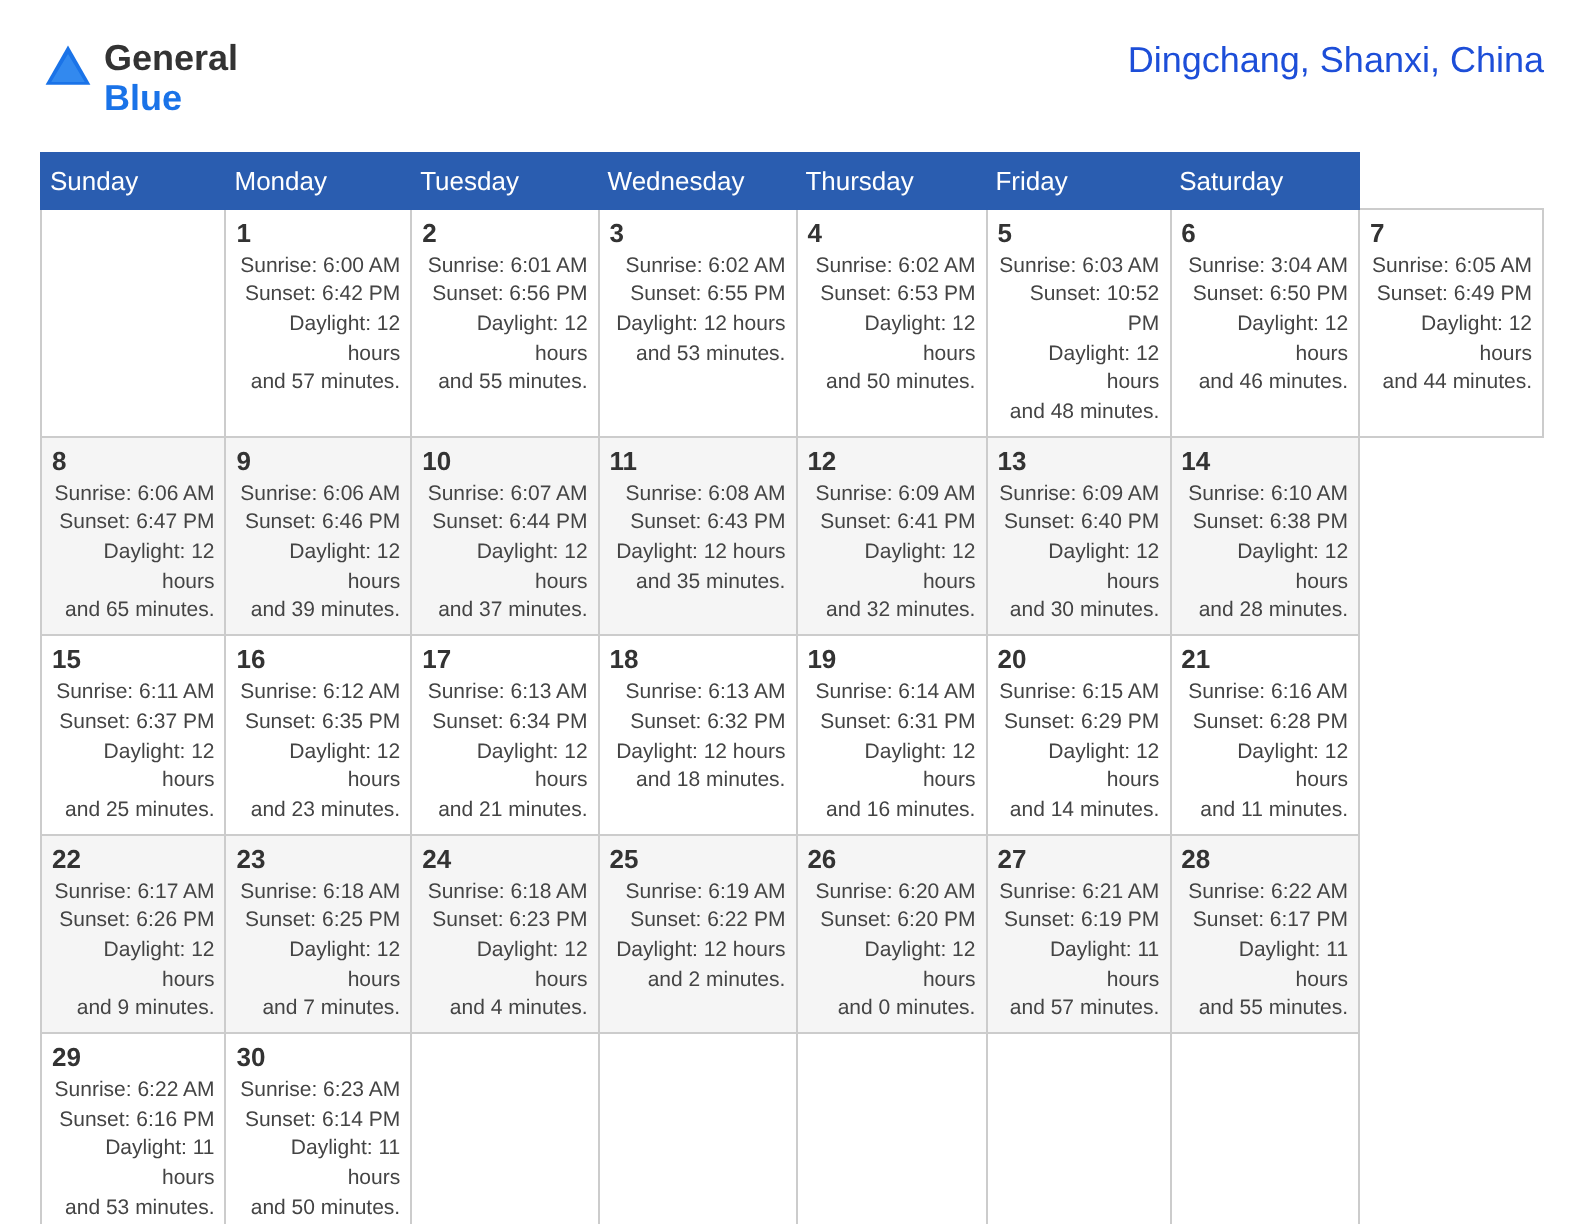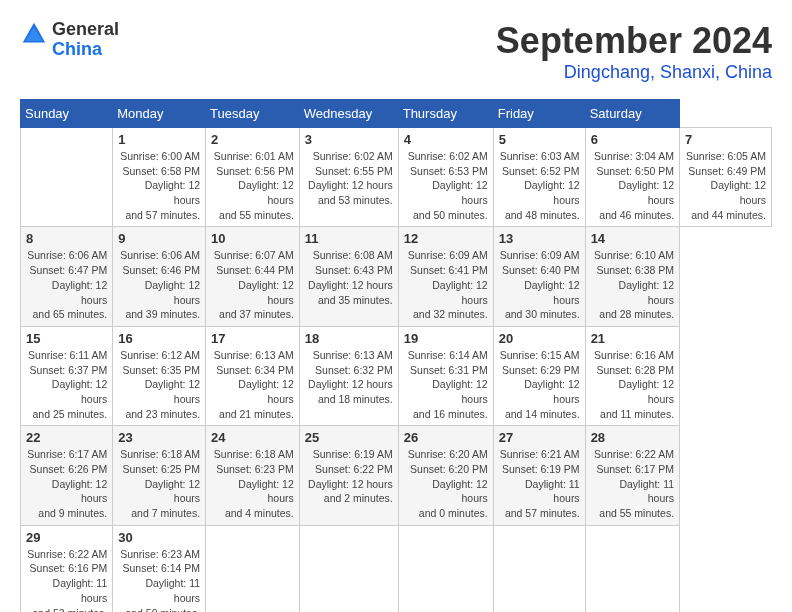--- a/index.html
+++ b/index.html
@@ -92,25 +92,24 @@
 <body>
 
 <div class="header">
   <div class="logo">
     <svg class="logo-icon" viewBox="0 0 40 40">
       <polygon points="20,4 36,32 4,32" fill="#1a73e8"></polygon>
       <polygon points="20,10 32,30 8,30" fill="#4a9ff5" opacity="0.5"></polygon>
     </svg>
     <div class="logo-text">
       <div>General</div>
-      <div><span>China</span></div>
+      <div><span>Blue</span></div>
     </div>
   </div>
   <div class="title-block">
-    <div class="month-title">September 2024</div>
     <div class="location">Dingchang, Shanxi, China</div>
   </div>
 </div>
 
 <table class="calendar">
   <thead>
     <tr>
     <th>Sunday</th>
         <th>Monday</th>
         <th>Tuesday</th>
@@ -120,21 +119,21 @@
         <th>Saturday</th>
       </tr>
   </thead>
   <tbody id="calendar-body">
   <tr>
         <td class="empty-cell"></td>
         <td>
           <span class="day-num">1</span>
           <div class="day-info">
             <div>Sunrise: 6:00 AM</div>
-            <div>Sunset: 6:58 PM</div>
+            <div>Sunset: 6:42 PM</div>
             <div>Daylight: 12 hours</div>
             <div>and 57 minutes.</div>
           </div>
         </td>
         <td>
           <span class="day-num">2</span>
           <div class="day-info">
             <div>Sunrise: 6:01 AM</div>
             <div>Sunset: 6:56 PM</div>
             <div>Daylight: 12 hours</div>
@@ -156,21 +155,21 @@
             <div>Sunrise: 6:02 AM</div>
             <div>Sunset: 6:53 PM</div>
             <div>Daylight: 12 hours</div>
             <div>and 50 minutes.</div>
           </div>
         </td>
         <td>
           <span class="day-num">5</span>
           <div class="day-info">
             <div>Sunrise: 6:03 AM</div>
-            <div>Sunset: 6:52 PM</div>
+            <div>Sunset: 10:52 PM</div>
             <div>Daylight: 12 hours</div>
             <div>and 48 minutes.</div>
           </div>
         </td>
         <td>
           <span class="day-num">6</span>
           <div class="day-info">
             <div>Sunrise: 3:04 AM</div>
             <div>Sunset: 6:50 PM</div>
             <div>Daylight: 12 hours</div>

